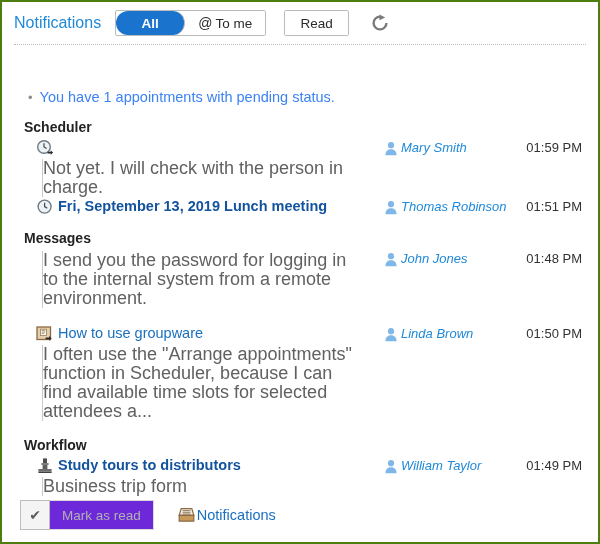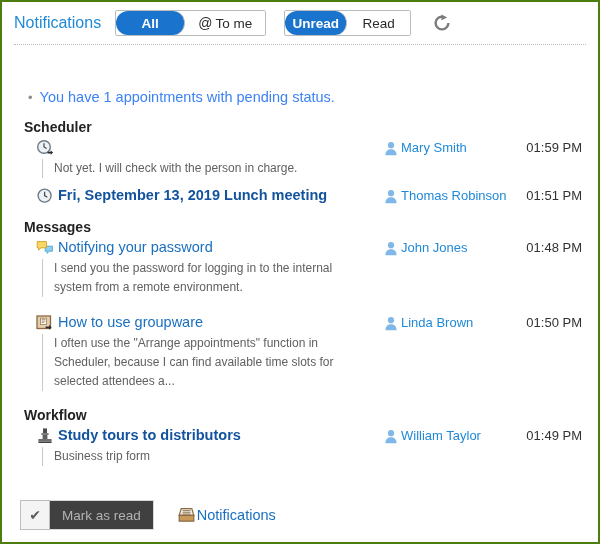--- a/index.html
+++ b/index.html
@@ -142,23 +142,22 @@
   .item-link {
     font-size: 14.5px;
     color: #1a6fbf;
     cursor: pointer;
     line-height: 19px;
   }
   .item-link.unread { font-weight: bold; color: #13539e; }
 
   .item-body {
     margin: 2px 0 0 6px;
-    padding-left: 11px;
     border-left: 1px solid #c9c9c9;
-    font-size: 12px;
+    font-size: 18px;
     color: #616161;
     line-height: 19px;
     max-width: 310px;
   }
 
   .item-user {
     flex: 0 0 auto;
     width: 132px;
     display: flex;
     align-items: flex-start;
@@ -168,20 +167,21 @@
   .user-icon {
     width: 14px; height: 15px;
     flex: 0 0 14px;
     margin-right: 3px;
     margin-top: 1px;
   }
   .user-name {
     color: #2089d8;
     cursor: pointer;
     white-space: nowrap;
+    font-style: italic;
   }
   .item-time {
     flex: 0 0 auto;
     width: 66px;
     text-align: right;
     font-size: 13px;
     color: #333333;
     padding-top: 2px;
     padding-right: 4px;
   }
@@ -203,21 +203,21 @@
     display: flex; align-items: center; justify-content: center;
     cursor: pointer;
     box-sizing: border-box;
     color: #5d5d5d;
     font-size: 14px;
   }
   .markread-btn {
     height: 30px;
     border: 1px solid #d8d8d8;
     border-left: none;
-    background: #404040;
+    background: #6d28d9;
     color: #b2b2b2;
     font-size: 13.5px;
     padding: 6px 12px;
     display: flex; align-items: center;
     box-sizing: border-box;
     cursor: default;
     font-family: "Liberation Sans", sans-serif;
     white-space: nowrap;
   }
   .footer-link-wrap {
@@ -244,23 +244,20 @@
       <button class="seg-btn w-all active">
         <span>All</span>
       </button>
       <button class="seg-btn w-tome">
         <span class="at-glyph">@</span>
         <span>To me</span>
       </button>
     </div>
 
     <div class="seg-group">
-      <button class="seg-btn w-unread active">
-        <span>Unread</span>
-      </button>
       <button class="seg-btn w-read">
         <span>Read</span>
       </button>
     </div>
 
     <button class="refresh-btn">
       <svg width="18" height="18" viewBox="0 0 18 18">
         <path d="M9 2.6 A6.4 6.4 0 1 0 15.4 9" fill="none" stroke="#7a7a7a" stroke-width="2.4"></path>
         <polygon points="8.4,0.4 14.2,3.4 8.4,6.2" fill="#7a7a7a"></polygon>
       </svg>
@@ -297,21 +294,21 @@
             <svg width="14" height="15" viewBox="0 0 14 15">
               <circle cx="7" cy="4.2" r="3.1" fill="#7fb8e8"></circle>
               <path d="M1.4 14.2 C1.6 9.6 4.2 8.2 7 8.2 C9.8 8.2 12.4 9.6 12.6 14.2 Z" fill="#7fb8e8"></path>
             </svg>
           </span>
           <span class="user-name">Mary Smith</span>
         </div>
         <div class="item-time">01:59 PM</div>
       </div>
 
-      <div class="item" style="margin-top:8px;">
+      <div class="item" style="">
         <div class="item-main">
           <div class="item-head">
             <span class="item-icon">
               <svg width="18" height="18" viewBox="0 0 18 18">
                 <circle cx="8.6" cy="8.6" r="6.5" fill="#eef2f5" stroke="#6e7c86" stroke-width="1.4"></circle>
                 <path d="M8.6 4.7 L8.6 8.6 L11.3 10.2" fill="none" stroke="#3c4850" stroke-width="1.2"></path>
               </svg>
             </span>
             <span class="item-link unread">Fri, September 13, 2019 Lunch meeting</span>
           </div>
@@ -327,29 +324,20 @@
         </div>
         <div class="item-time">01:51 PM</div>
       </div>
     </div>
 
     <div class="section" style="margin-top:14px;">
       <div class="section-title">Messages</div>
 
       <div class="item">
         <div class="item-main">
-          <div class="item-head">
-            <span class="item-icon">
-              <svg width="18" height="18" viewBox="0 0 18 18">
-                <path d="M9.2 7.2 h7.2 v5 h-3.2 l-2 2.2 v-2.2 h-2 z" fill="#8fd0f0" stroke="#4aa6cf" stroke-width="0.9"></path>
-                <path d="M1.2 2.6 h9.2 v6.2 h-5.4 l-2.4 2.4 v-2.4 h-1.4 z" fill="#fbd765" stroke="#d4a72c" stroke-width="1"></path>
-              </svg>
-            </span>
-            <span class="item-link">Notifying your password</span>
-          </div>
           <div class="item-body">I send you the password for logging in to the internal system from a remote environment.</div>
         </div>
         <div class="item-user">
           <span class="user-icon">
             <svg width="14" height="15" viewBox="0 0 14 15">
               <circle cx="7" cy="4.2" r="3.1" fill="#7fb8e8"></circle>
               <path d="M1.4 14.2 C1.6 9.6 4.2 8.2 7 8.2 C9.8 8.2 12.4 9.6 12.6 14.2 Z" fill="#7fb8e8"></path>
             </svg>
           </span>
           <span class="user-name">John Jones</span>

